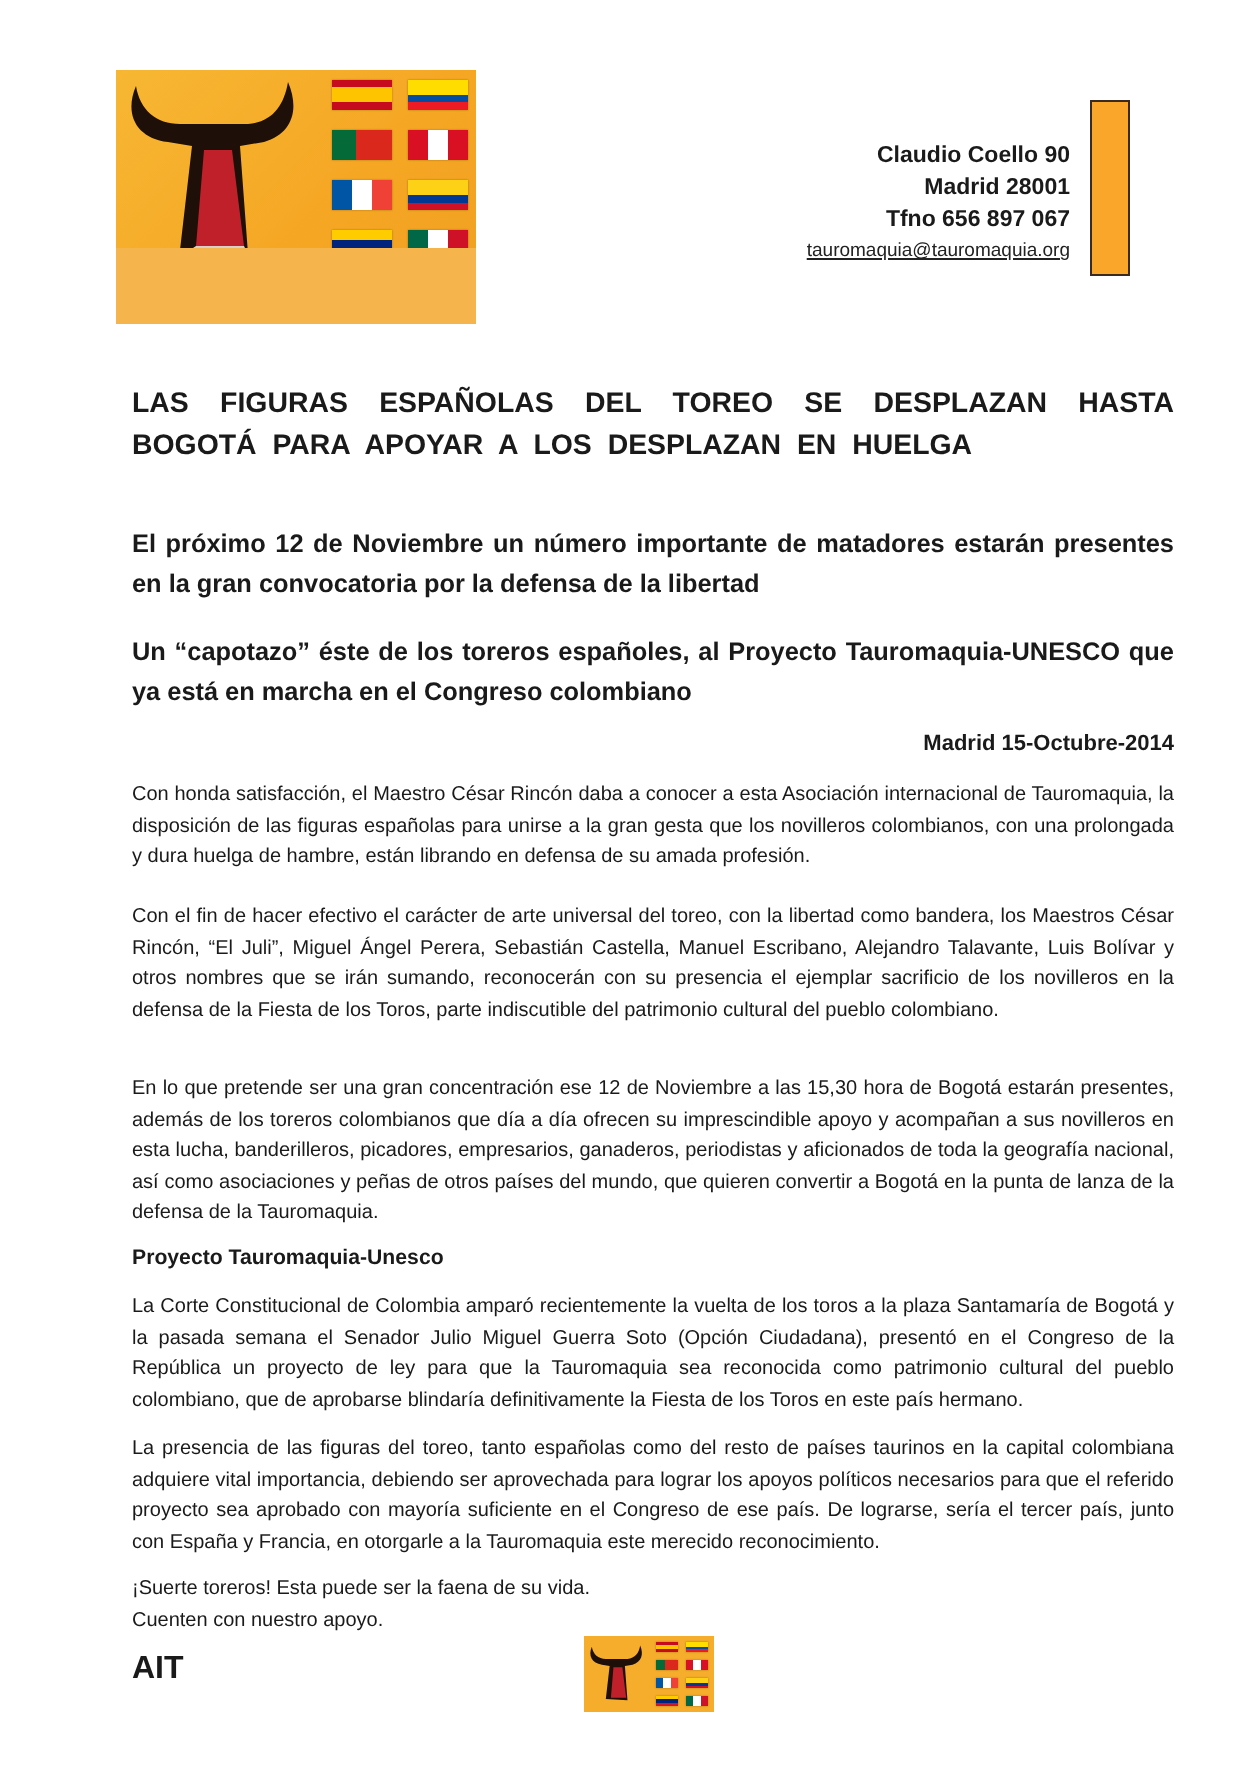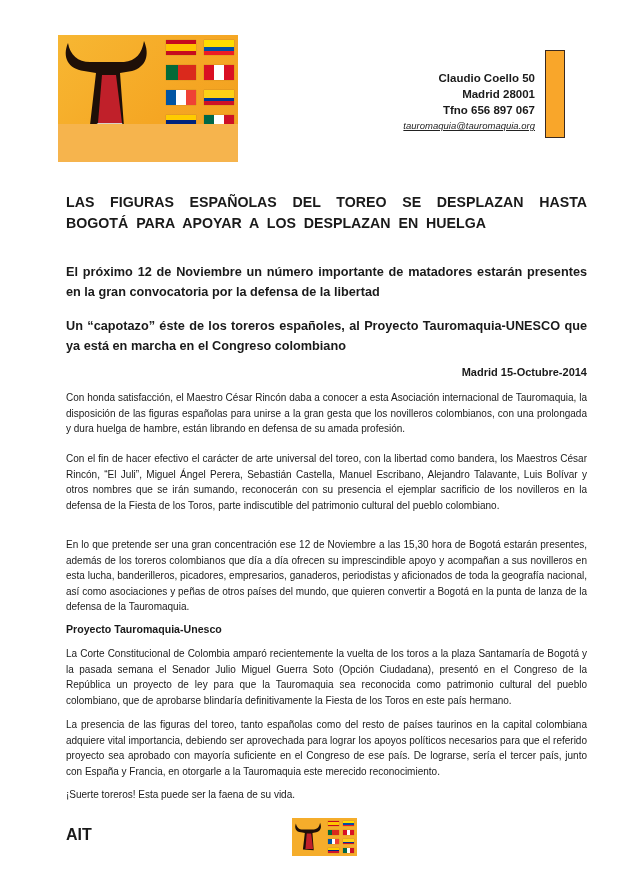--- a/index.html
+++ b/index.html
@@ -8,21 +8,21 @@
     .logo { position: absolute; left: 58px; top: 35px; width: 180px; height: 127px;
       background: linear-gradient(135deg, #f7b733 0%, #f5a623 60%, #f0a020 100%); overflow: hidden; }
     .logo-band { position: absolute; left: 0; right: 0; bottom: 0; height: 38px; background: #f6b44d; }
     .logo-text { position: absolute; left: 0; right: 0; bottom: 2px; text-align: center; color: #ffffff;
       font-family: "Liberation Serif", serif; font-weight: bold; font-size: 10.5px; line-height: 11px;
       font-variant: small-caps; letter-spacing: 0.5px; }
     .bull { position: absolute; left: 4px; top: 0; width: 88px; height: 95px; }
     .flags { position: absolute; left: 108px; top: 5px; width: 70px; }
     .flag { position: absolute; width: 30px; height: 15px; box-shadow: 0 0 1px rgba(0,0,0,0.3); }
     .contact { position: absolute; right: 90px; top: 70px; text-align: right; font-weight: bold; font-size: 11.5px; line-height: 16px; }
-    .contact .email { font-weight: normal; font-size: 9.5px; text-decoration: underline; color: #222; font-style: italic; }
+    .contact .email { font-weight: normal; font-size: 9.5px; text-decoration: underline; color: #222; }
     .orange-bar { position: absolute; left: 545px; top: 50px; width: 18px; height: 86px; background: #f9a62a; border: 1px solid #3a2a20; }
     .content { position: absolute; left: 66px; width: 521px; text-align: justify; }
     .title { top: 192px; font-weight: bold; font-size: 14.2px; line-height: 21px; text-align-last: left; word-spacing: 4px; }
     .sub1 { top: 262px; font-weight: bold; font-size: 12.7px; line-height: 20px; }
     .sub2 { top: 316px; font-weight: bold; font-size: 12.7px; line-height: 20px; }
     .dateline { position: absolute; right: 38px; top: 366px; font-weight: bold; font-size: 11px; padding-left: 20px; }
     .para { font-size: 10px; line-height: 15.5px; }
     .p1 { top: 390px; } .p2 { top: 451px; } .p3 { top: 537px; }
     .section { top: 623px; font-weight: bold; font-size: 10.6px; }
     .p4 { top: 646px; } .p5 { top: 717px; }
@@ -47,21 +47,21 @@
     <div class="flag" style="left:38px;top:25px;background:linear-gradient(90deg,#d91023 0 33%,#ffffff 33% 66%,#d91023 66%);"></div>
     <div class="flag" style="left:0;top:50px;background:linear-gradient(90deg,#0055a4 0 33%,#ffffff 33% 66%,#ef4135 66%);"></div>
     <div class="flag" style="left:38px;top:50px;background:linear-gradient(#fcd116 0 50%,#003893 50% 75%,#ce1126 75%);"></div>
     <div class="flag" style="left:0;top:75px;background:linear-gradient(#ffcc00 0 33%,#00247d 33% 66%,#cf142b 66%);"></div>
     <div class="flag" style="left:38px;top:75px;background:linear-gradient(90deg,#006847 0 33%,#ffffff 33% 66%,#ce1126 66%);"></div>
   </div>
   <div class="logo-band"></div>
 </div>
 
 <div class="contact">
-  <div>Claudio Coello 50</div>
+  <div>Claudio Coello 90</div>
   <div>Madrid 28001</div>
   <div>Tfno 656 897 067</div>
   <div class="email">tauromaquia@tauromaquia.org</div>
 </div>
 <div class="orange-bar"></div>
 
 <div class="content title">LAS FIGURAS ESPAÑOLAS DEL TOREO SE DESPLAZAN HASTA BOGOTÁ PARA APOYAR A LOS DESPLAZAN EN HUELGA</div>
 <div class="content sub1">El próximo 12 de Noviembre un número importante de matadores estarán presentes en la gran convocatoria por la defensa de la libertad</div>
 <div class="content sub2">Un “capotazo” éste de los toreros españoles, al Proyecto Tauromaquia-UNESCO que ya está en marcha en el Congreso colombiano</div>
 <div class="dateline">Madrid 15-Octubre-2014</div>
@@ -69,20 +69,21 @@
 <div class="content para p1">Con honda satisfacción, el Maestro César Rincón daba a conocer a esta Asociación internacional de Tauromaquia, la disposición de las figuras españolas para unirse a la gran gesta que los novilleros colombianos, con una prolongada y dura huelga de hambre, están librando en defensa de su amada profesión.</div>
 <div class="content para p2">Con el fin de hacer efectivo el carácter de arte universal del toreo, con la libertad como bandera, los Maestros César Rincón, “El Juli”, Miguel Ángel Perera, Sebastián Castella, Manuel Escribano, Alejandro Talavante, Luis Bolívar y otros nombres que se irán sumando, reconocerán con su presencia el ejemplar sacrificio de los novilleros en la defensa de la Fiesta de los Toros, parte indiscutible del patrimonio cultural del pueblo colombiano.</div>
 <div class="content para p3">En lo que pretende ser una gran concentración ese 12 de Noviembre a las 15,30 hora de Bogotá estarán presentes, además de los toreros colombianos que día a día ofrecen su imprescindible apoyo y acompañan a sus novilleros en esta lucha, banderilleros, picadores, empresarios, ganaderos, periodistas y aficionados de toda la geografía nacional, así como asociaciones y peñas de otros países del mundo, que quieren convertir a Bogotá en la punta de lanza de la defensa de la Tauromaquia.</div>
 
 <div class="content section">Proyecto Tauromaquia-Unesco</div>
 <div class="content para p4">La Corte Constitucional de Colombia amparó recientemente la vuelta de los toros a la plaza Santamaría de Bogotá y la pasada semana  el Senador Julio Miguel Guerra Soto (Opción Ciudadana), presentó en el Congreso de la República un proyecto de ley para que la Tauromaquia sea reconocida como patrimonio cultural del pueblo colombiano, que de aprobarse blindaría definitivamente la Fiesta de los Toros en este país hermano.</div>
 <div class="content para p5">La presencia de las figuras del toreo, tanto españolas como del resto de países taurinos en la capital colombiana adquiere vital importancia, debiendo ser aprovechada para lograr los apoyos políticos necesarios para que el referido  proyecto sea aprobado con mayoría suficiente en el Congreso de ese país. De lograrse, sería el tercer país, junto con España y Francia, en  otorgarle a la Tauromaquia este merecido reconocimiento.</div>
 
 <div class="content para closing">
   <div>¡Suerte toreros! Esta puede ser la faena de su vida.</div>
+  <div>Cuenten con nuestro apoyo.</div>
 </div>
 <div class="content sign">AIT</div>
 
 <div class="small-logo">
   <svg style="position:absolute;left:2px;top:0;width:28px;height:36px;" viewBox="0 0 88 95">
     <path d="M6 8 C0 22 6 34 22 36 L34 38 L28 90 L62 92 L58 38 L70 36 C84 32 88 20 82 6 C80 18 74 26 62 27 L28 27 C16 27 8 20 6 8 Z" fill="#1e0f08"></path>
     <path d="M40 40 L54 40 L60 88 L36 88 Z" fill="#c0202a"></path>
   </svg>
   <div class="flag" style="left:36px;top:3px;background:linear-gradient(#c60b1e 0 25%,#ffc400 25% 75%,#c60b1e 75%);"></div>
   <div class="flag" style="left:51px;top:3px;background:linear-gradient(#ffdd00 0 50%,#034ea2 50% 75%,#ed1c24 75%);"></div>

